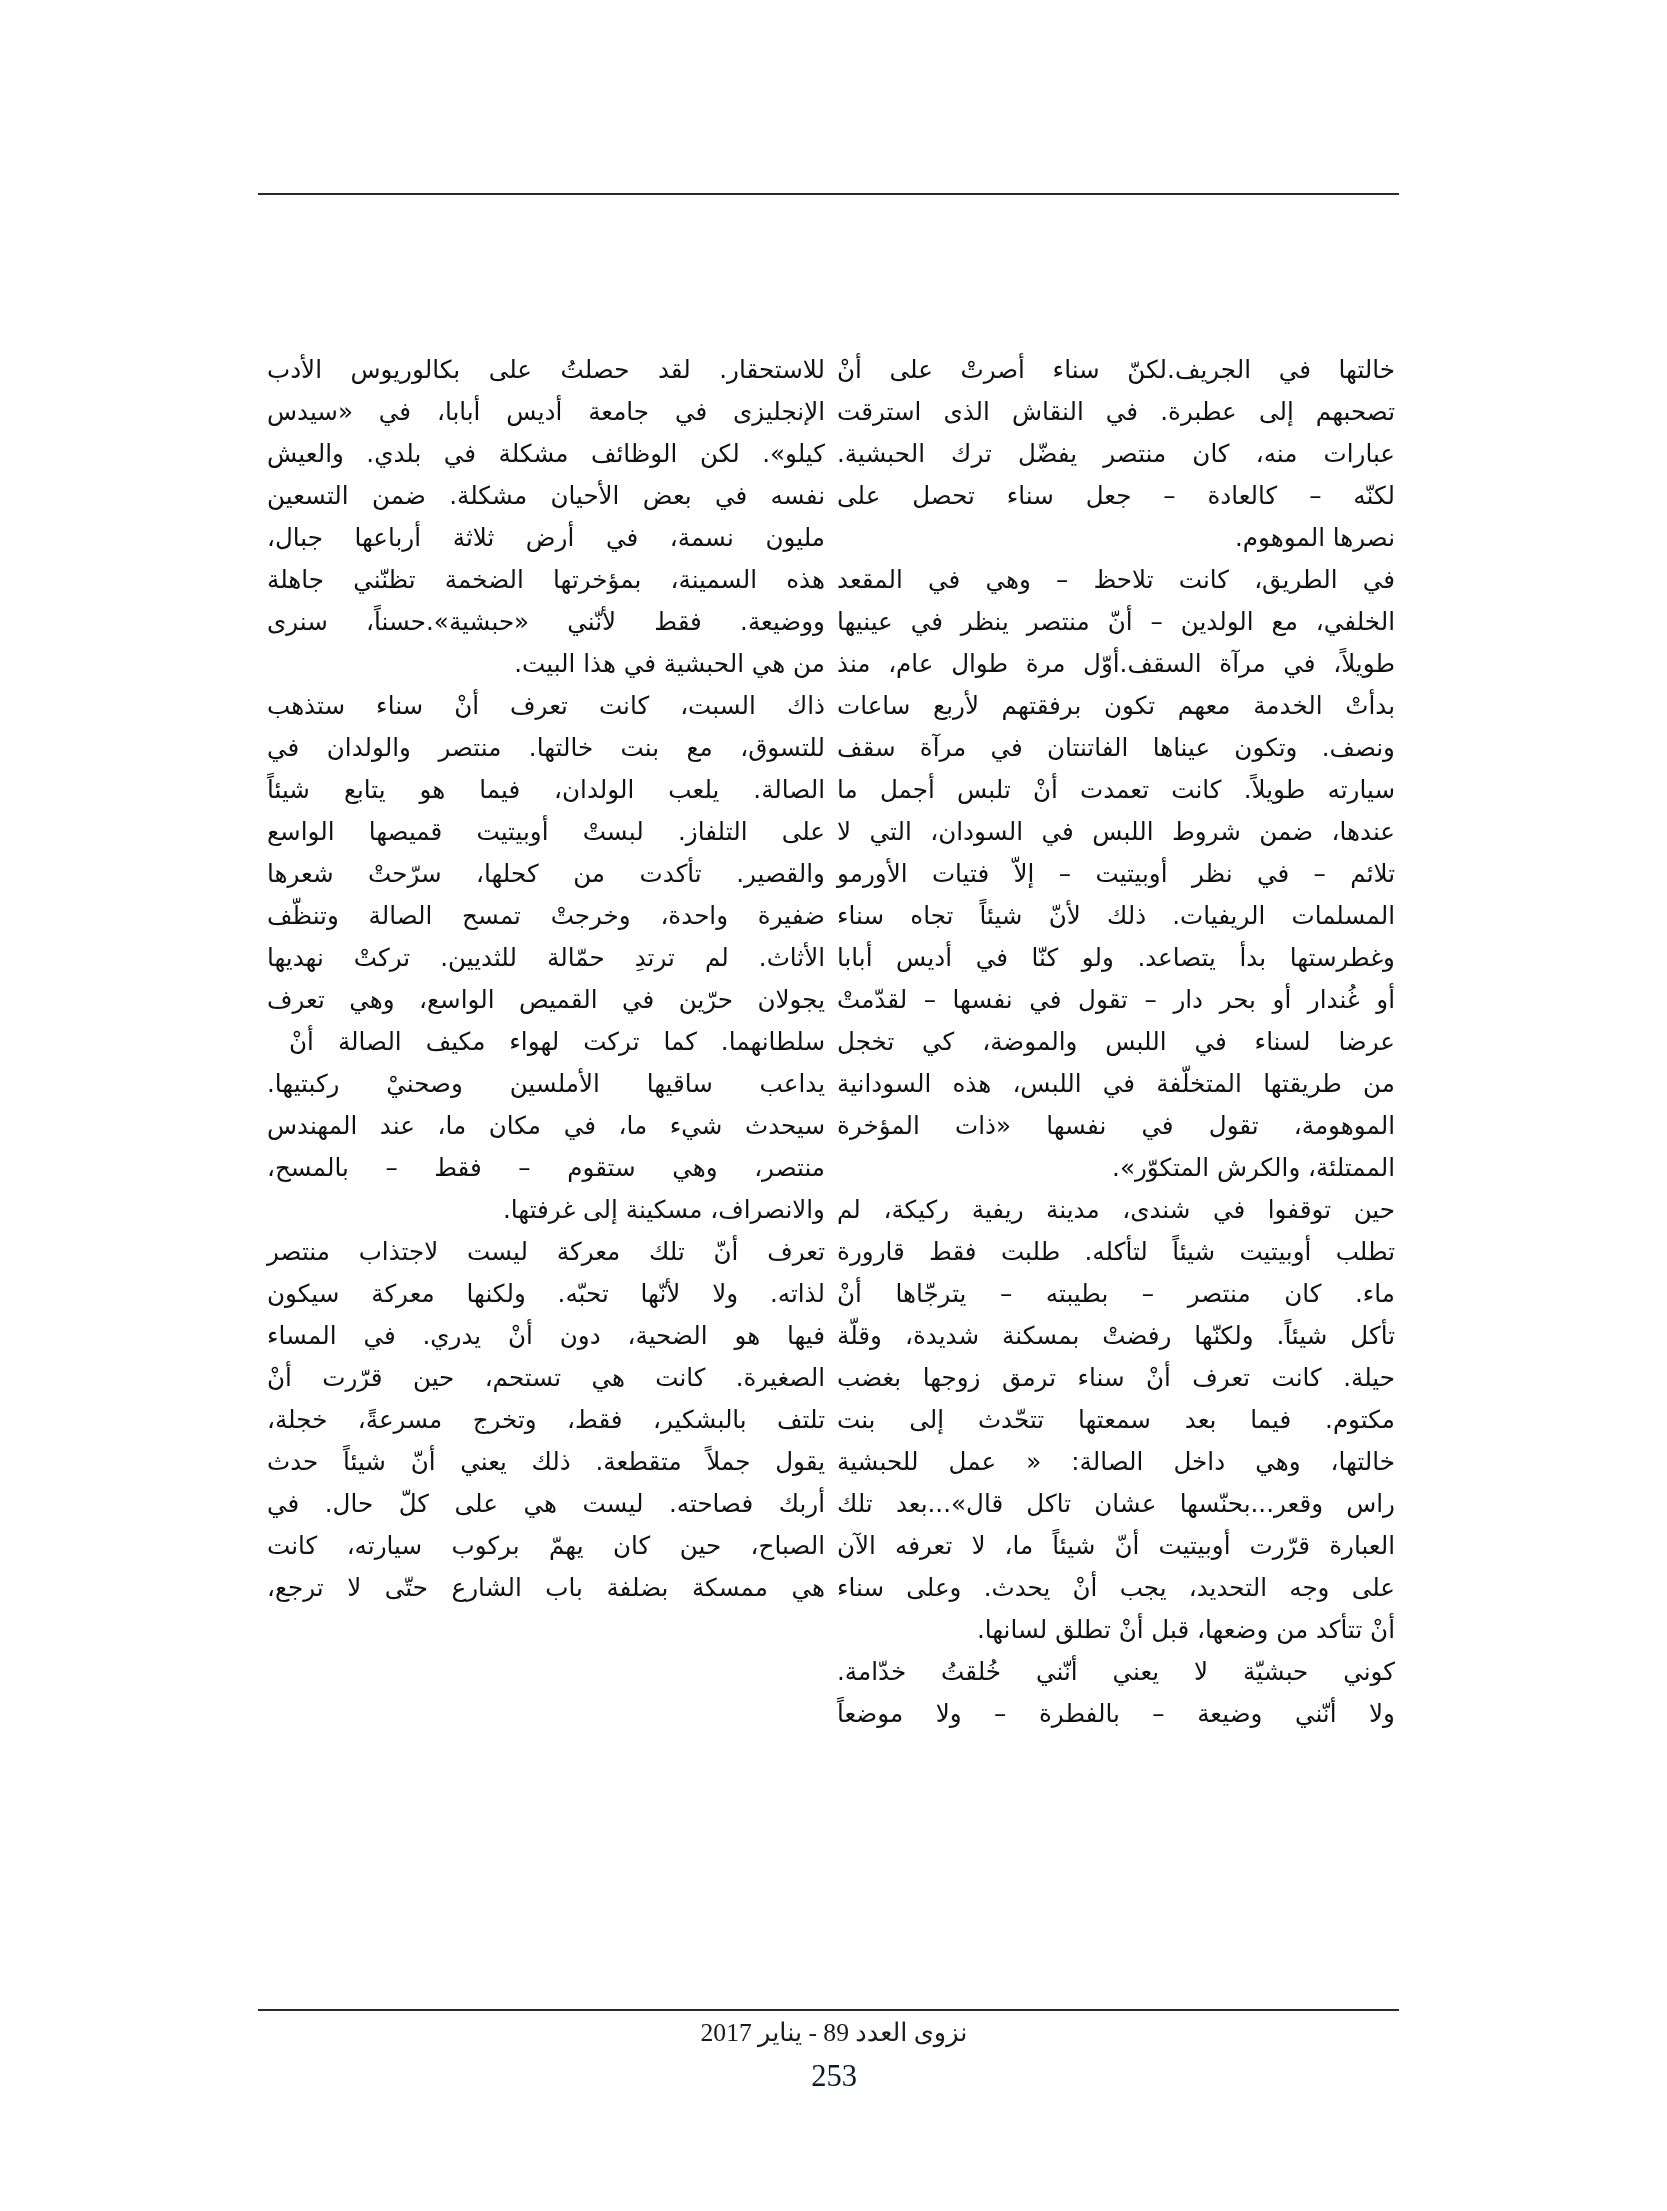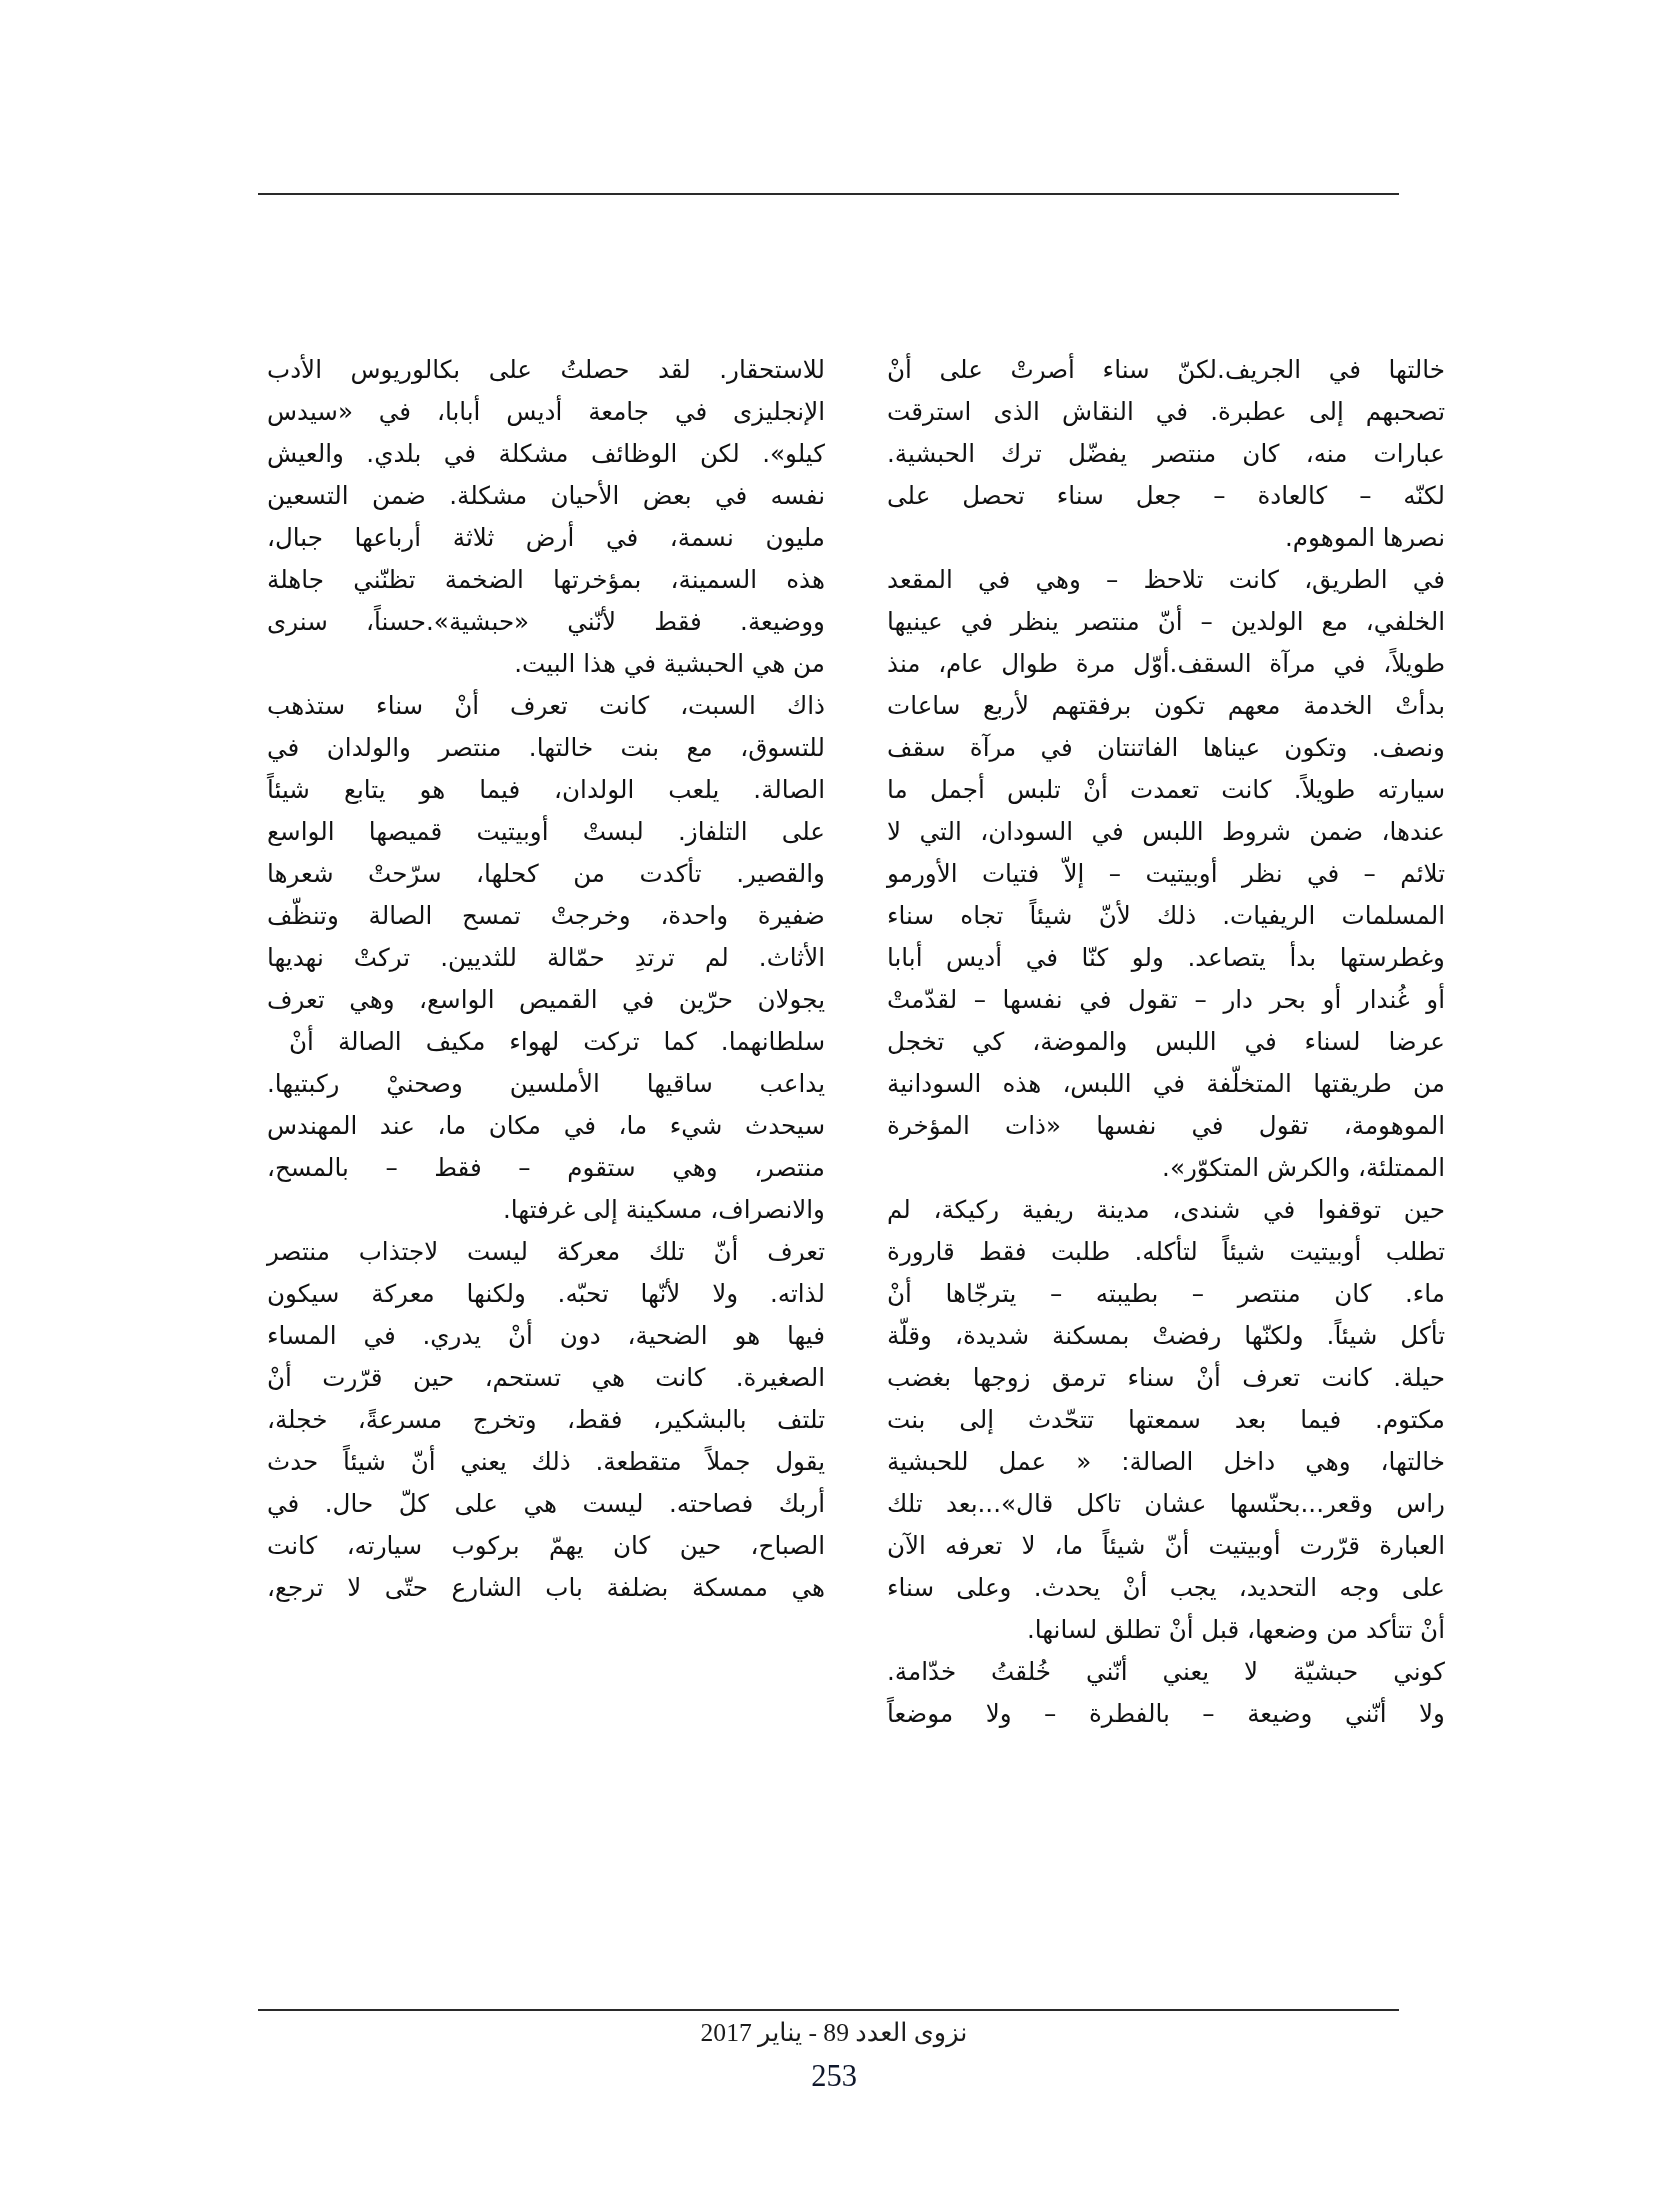--- a/index.html
+++ b/index.html
@@ -11,21 +11,21 @@
       position: absolute; left: 258px; width: 1141px; height: 2px;
       background: #2a2a2a;
     }
     #top-rule { top: 193px; }
     #bottom-rule { top: 2009px; }
     .column {
       position: absolute; top: 349px; width: 558px;
       direction: rtl; text-align: justify; text-align-last: right;
       font-size: 24.6px; line-height: 42px;
     }
-    #col-right { left: 887px; }
+    #col-right { left: 837px; }
     #col-left  { left: 267px; }
     .line {
       display: block; white-space: nowrap; text-align: justify;
       text-align-last: justify; height: 42px; overflow: visible;
     }
     .line.last { text-align-last: right; }
     .footer-issue {
       position: absolute; top: 2017px; left: 0; width: 1668px;
       text-align: center; font-family: "Liberation Serif", serif;
       font-size: 25.6px; direction: rtl; color: #1a1a1a;

